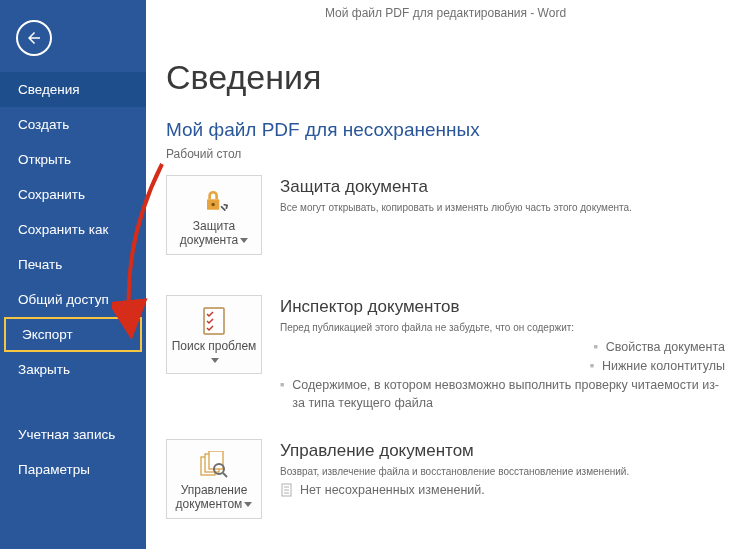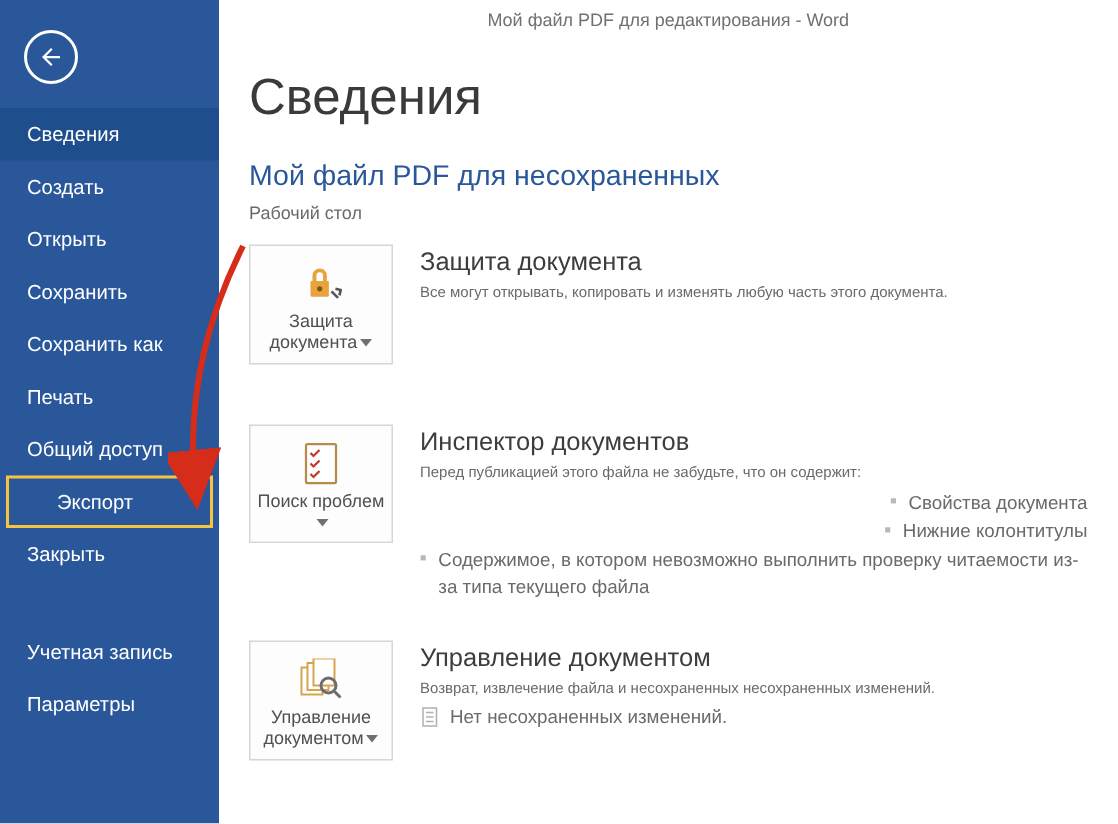--- a/index.html
+++ b/index.html
@@ -27,29 +27,29 @@
   .nav-item {
     padding: 10px 18px;
     font-size: 13.5px;
     cursor: pointer;
     position: relative;
   }
   .nav-item.active { background: #1e4e8c; }
   .nav-item.highlighted {
     border: 2px solid #f5c542;
     margin: 0 4px;
-    padding: 8px 32px;
+    padding: 8px 16px;
   }
   .nav-gap { height: 30px; }
 
   .main {
     flex: 1;
     height: 549px;
     background: #fff;
-    padding: 4px 20px 0 20px;
+    padding: 16px 20px 0 20px;
     overflow: hidden;
     position: relative;
   }
   .titlebar {
     position: absolute;
     top: 6px;
     left: 0; right: 0;
     text-align: center;
     font-size: 12px;
     color: #707070;
@@ -225,21 +225,21 @@
           <rect x="6" y="3" width="14" height="18" fill="#fff" stroke="#d6a24a" stroke-width="1.3"></rect>
           <rect x="10" y="0" width="14" height="18" fill="#fff" stroke="#d6a24a" stroke-width="1.3"></rect>
           <circle cx="20" cy="18" r="5" fill="none" stroke="#6d6d6d" stroke-width="2"></circle>
           <line x1="24" y1="22" x2="28" y2="26" stroke="#6d6d6d" stroke-width="2"></line>
         </svg>
       </div>
       <div class="tile-label"><span>Управление документом</span><span class="caret"></span></div>
     </div>
     <div class="info-text">
       <div class="info-heading">Управление документом</div>
-      <div class="info-desc">Возврат, извлечение файла и несохраненных несохраненных изменений.</div>
+      <div class="info-desc">Возврат, извлечение файла и восстановление восстановление изменений.</div>
       <div class="status-line">
         <svg width="14" height="14" viewBox="0 0 14 14">
             <rect x="2" y="1" width="9" height="12" fill="none" stroke="#b0b0b0" stroke-width="1"></rect>
             <line x1="4" y1="4" x2="9" y2="4" stroke="#b0b0b0"></line>
             <line x1="4" y1="7" x2="9" y2="7" stroke="#b0b0b0"></line>
             <line x1="4" y1="10" x2="9" y2="10" stroke="#b0b0b0"></line>
           </svg>
         <span>Нет несохраненных изменений.</span>
       </div>
     </div>

